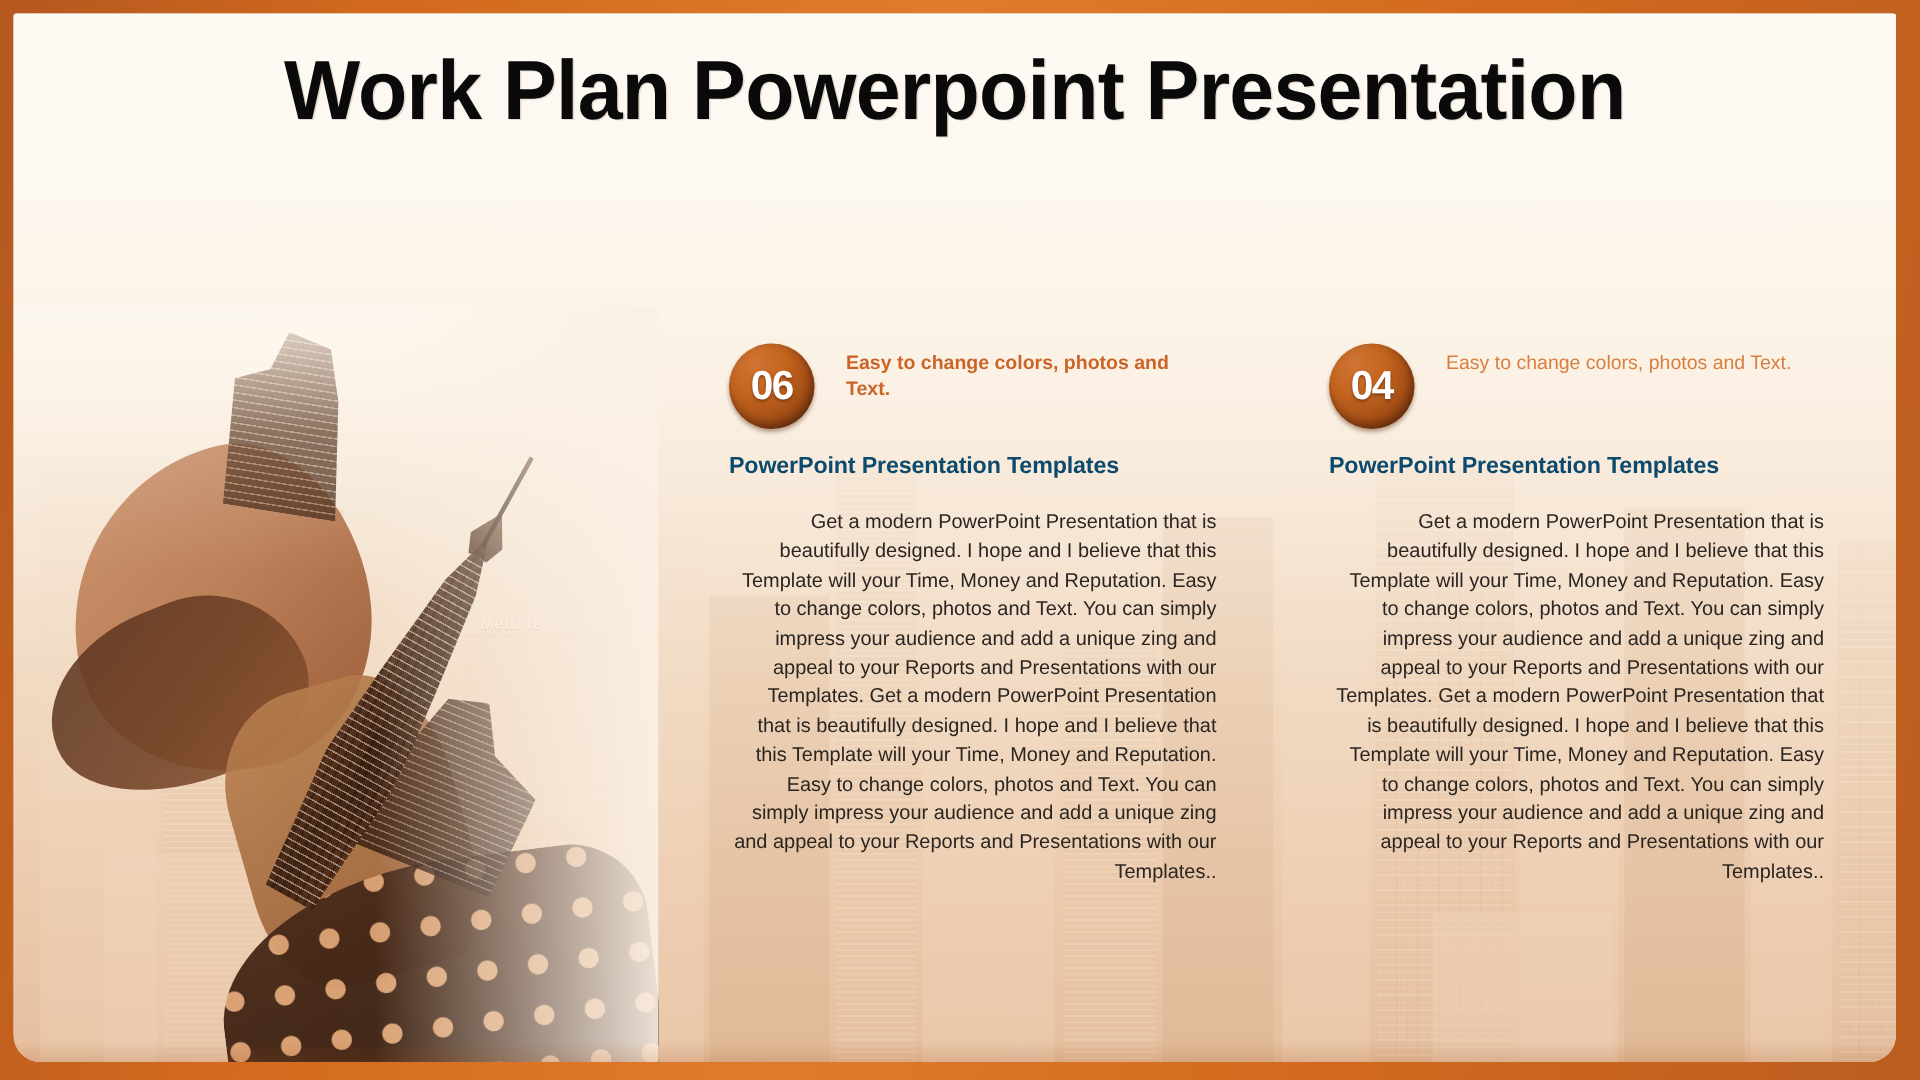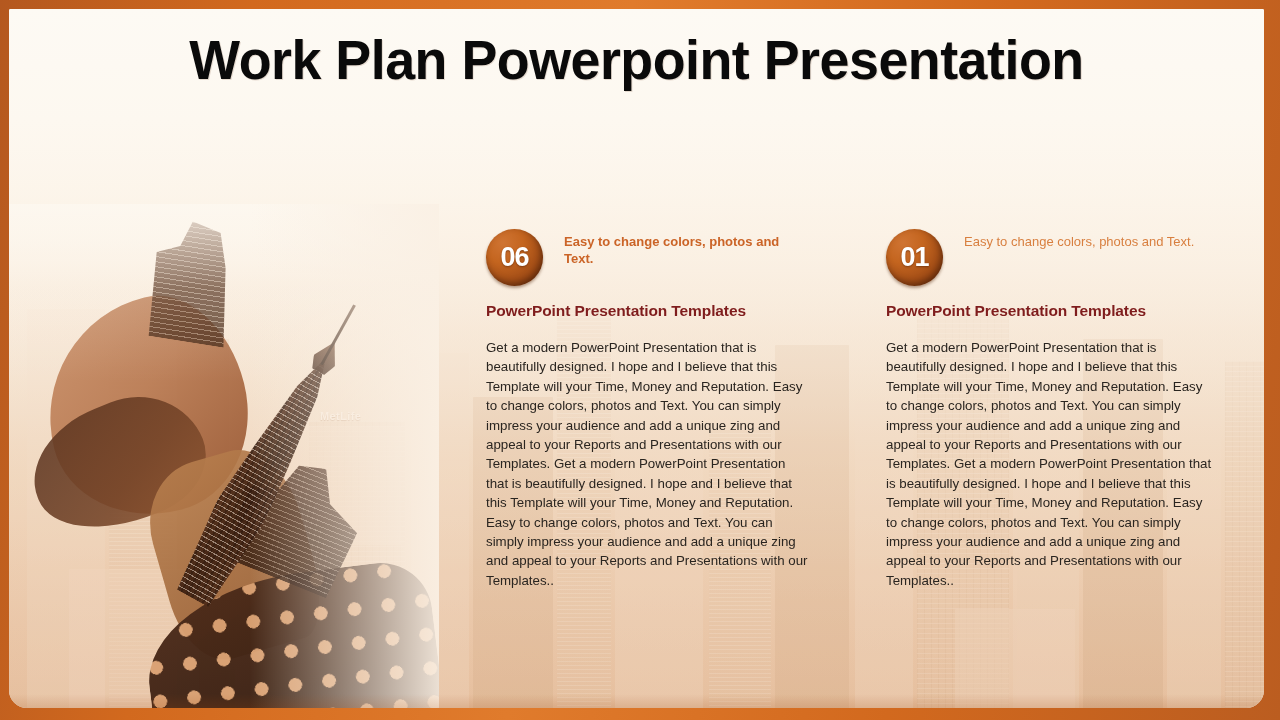--- a/index.html
+++ b/index.html
@@ -186,28 +186,28 @@
   }
   .kicker{
     margin-left:78px;padding-top:5px;
     font-size:13px;line-height:1.28;
   }
   #col-1 .kicker{color:#cb6427;font-weight:bold;}
   #col-2 .kicker{color:#d87f3f;font-weight:normal;}
 
   .subhead{
     margin-top:11px;
-    font-size:15.5px;font-weight:bold;color:#7f1d1d;
+    font-size:15.5px;font-weight:bold;color:#0c4a6e;
     letter-spacing:-.1px;
     text-shadow:0 1px 0 rgba(255,240,225,.5);
   }
   .body{
     margin-top:18px;
     font-size:13.3px;line-height:1.46;color:#2a2520;
-    text-align:left;
+    text-align:right;
   }
 
   
   #canvas::after{
     content:"";position:absolute;left:0;bottom:0;width:100%;height:14px;
     background:linear-gradient(180deg, rgba(210,105,30,0), rgba(160,75,20,.18));
     pointer-events:none;
   }
 </style>
 </head>
@@ -268,21 +268,21 @@
         </div>
         <div class="kicker">Easy to change colors, photos and Text.</div>
       </div>
       <div class="subhead">PowerPoint Presentation Templates</div>
       <div class="body">Get a modern PowerPoint  Presentation that is beautifully designed. I hope and I believe that this Template will your Time, Money and Reputation. Easy to change colors, photos and Text. You can simply impress your audience and add a unique zing and appeal to your Reports and Presentations with our Templates. Get a modern PowerPoint Presentation that is beautifully designed. I hope and I believe that this Template will your Time, Money and Reputation. Easy to change colors, photos and Text. You can simply impress your audience and add a unique zing and appeal to your Reports and Presentations with our Templates..</div>
     </div>
 
     <div class="col" id="col-2">
       <div class="col-head">
         <div class="badge">
-          <span>01</span>
+          <span>04</span>
         </div>
         <div class="kicker">Easy to change colors, photos and Text.</div>
       </div>
       <div class="subhead">PowerPoint Presentation Templates</div>
       <div class="body">Get a modern PowerPoint  Presentation that is beautifully designed. I hope and I believe that this Template will your Time, Money and Reputation. Easy to change colors, photos and Text. You can simply impress your audience and add a unique zing and appeal to your Reports and Presentations with our Templates. Get a modern PowerPoint Presentation that is beautifully designed. I hope and I believe that this Template will your Time, Money and Reputation. Easy to change colors, photos and Text. You can simply impress your audience and add a unique zing and appeal to your Reports and Presentations with our Templates..</div>
     </div>
 
   </div>
 </div>
 

